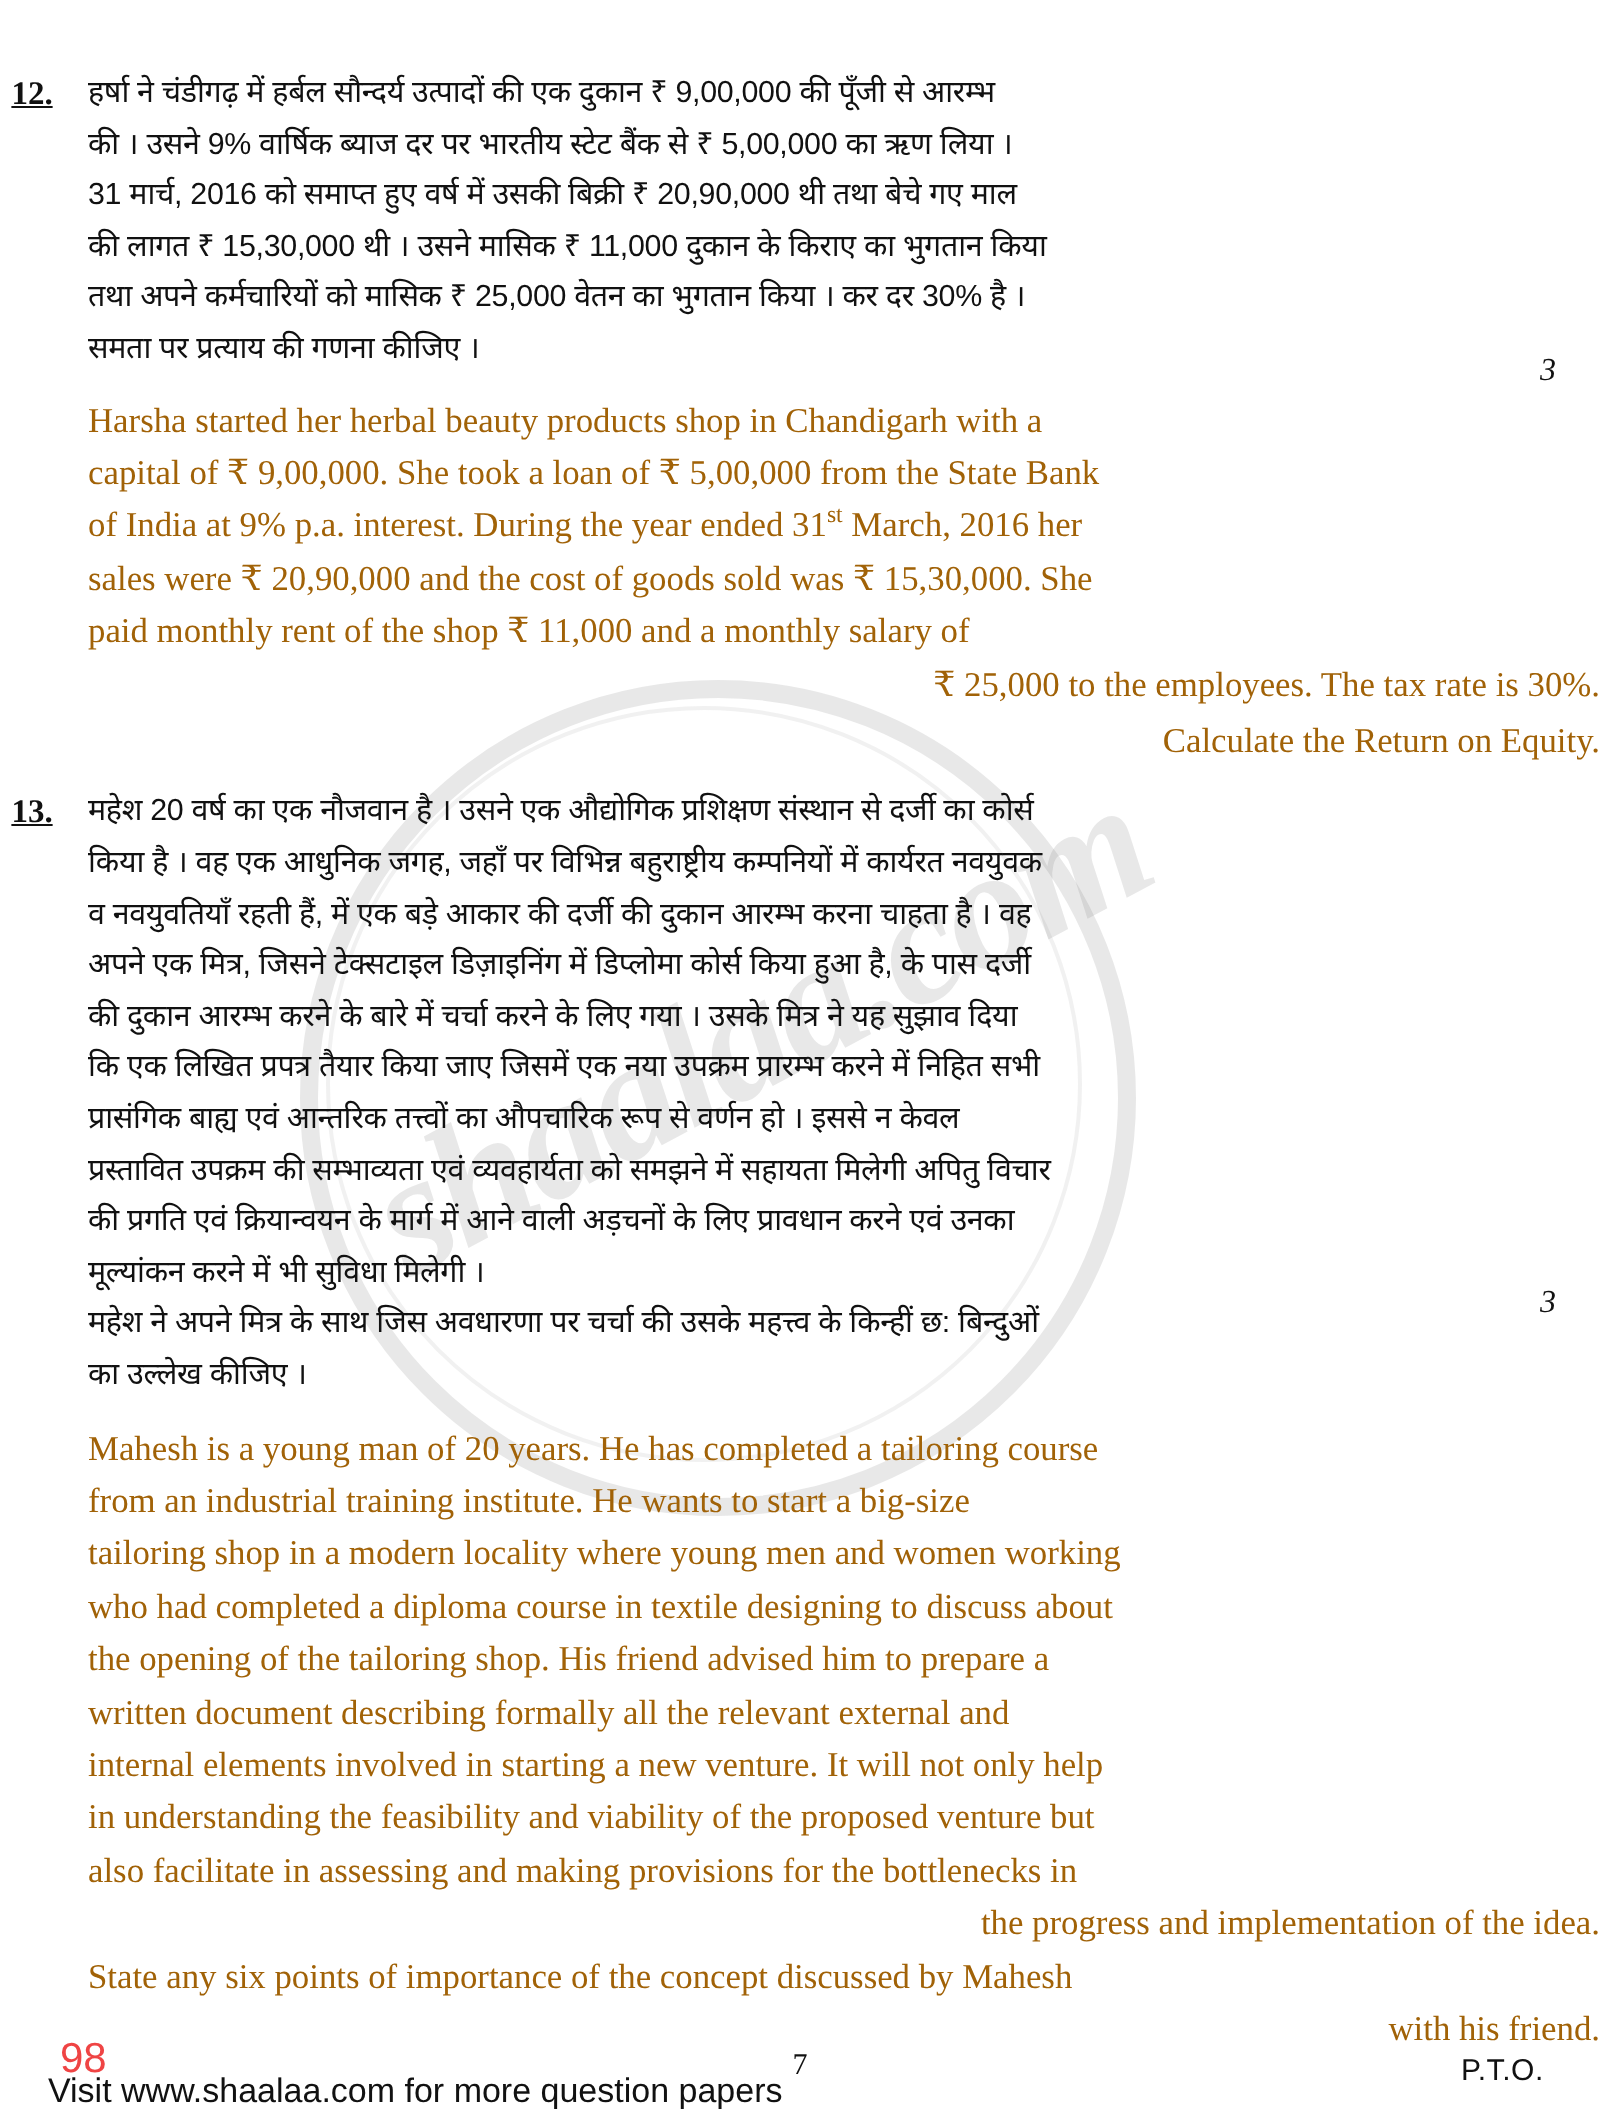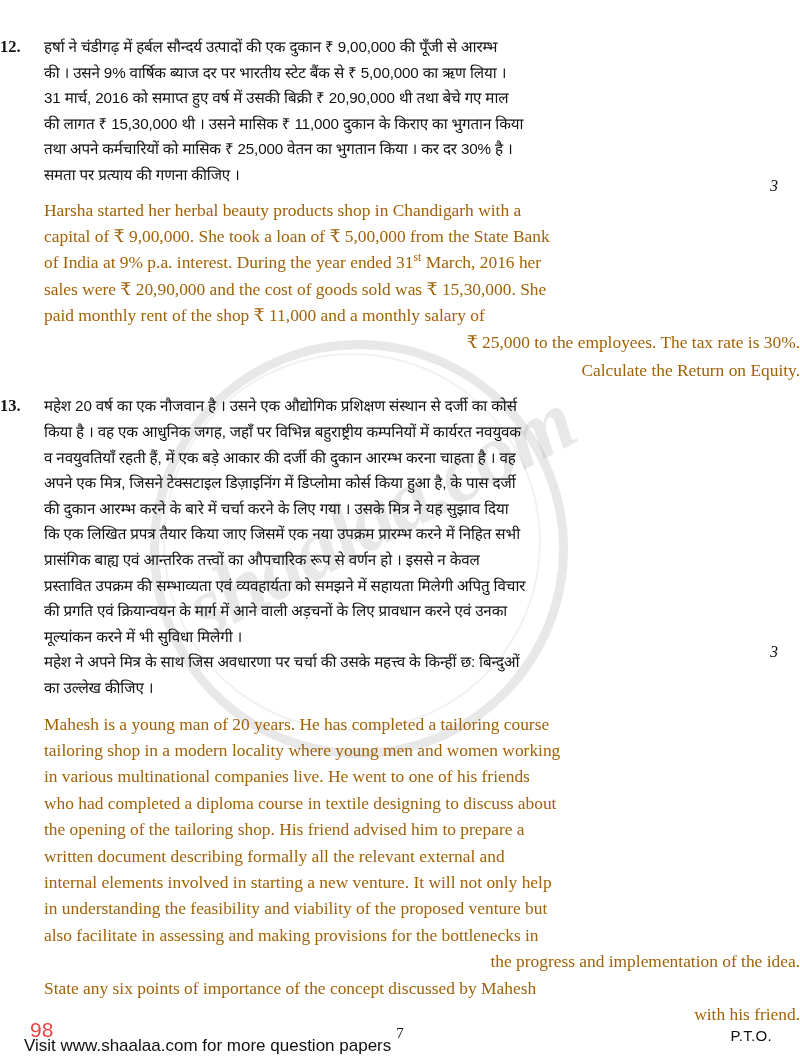--- a/index.html
+++ b/index.html
@@ -68,27 +68,28 @@
   }
 
   .qblock {
     position: relative;
     display: flex;
     align-items: flex-start;
   }
   .qnum {
     width: 44px;
     flex: 0 0 44px;
-    text-align: left;
+    text-align: center;
     padding-right: 12px;
     font-weight: bold;
     font-size: 16.5px;
     line-height: 25.5px;
     font-family: "Liberation Serif", serif;
     box-sizing: border-box;
+    text-decoration: underline;
   }
   .qbody {
     flex: 1 1 auto;
     min-width: 0;
   }
 
   
   .hi {
     font-family: Liberation Sans, sans-serif;
     font-size: 15.2px;
@@ -226,22 +227,22 @@
         <div class="hi">प्रस्तावित उपक्रम की सम्भाव्यता एवं व्यवहार्यता को समझने में सहायता मिलेगी अपितु विचार</div>
         <div class="hi">की प्रगति एवं क्रियान्वयन के मार्ग में आने वाली अड़चनों के लिए प्रावधान करने एवं उनका</div>
         <div class="hi last-line-left">मूल्यांकन करने में भी सुविधा मिलेगी ।</div>
 
         <div class="hi">महेश ने अपने मित्र के साथ जिस अवधारणा पर चर्चा की उसके महत्त्व के किन्हीं छ: बिन्दुओं</div>
         <div class="hi last-line-left">का उल्लेख कीजिए ।</div>
 
         <div style="height:10px;"></div>
 
         <div class="en">Mahesh is a young man of 20 years. He has completed a tailoring course</div>
+        <div class="en">from an industrial training institute. He wants to start a big-size</div>
         <div class="en">tailoring shop in a modern locality where young men and women working</div>
-        <div class="en">in various multinational companies live. He went to one of his friends</div>
         <div class="en">who had completed a diploma course in textile designing to discuss about</div>
         <div class="en">the opening of the tailoring shop. His friend advised him to prepare a</div>
         <div class="en">written document describing formally all the relevant external and</div>
         <div class="en">internal elements involved in starting a new venture. It will not only help</div>
         <div class="en">in understanding the feasibility and viability of the proposed venture but</div>
         <div class="en">also facilitate in assessing and making provisions for the bottlenecks in</div>
         <div class="en noj">the progress and implementation of the idea.</div>
 
         <div class="en">State any six points of importance of the concept discussed by Mahesh</div>
         <div class="en noj">with his friend.</div>

